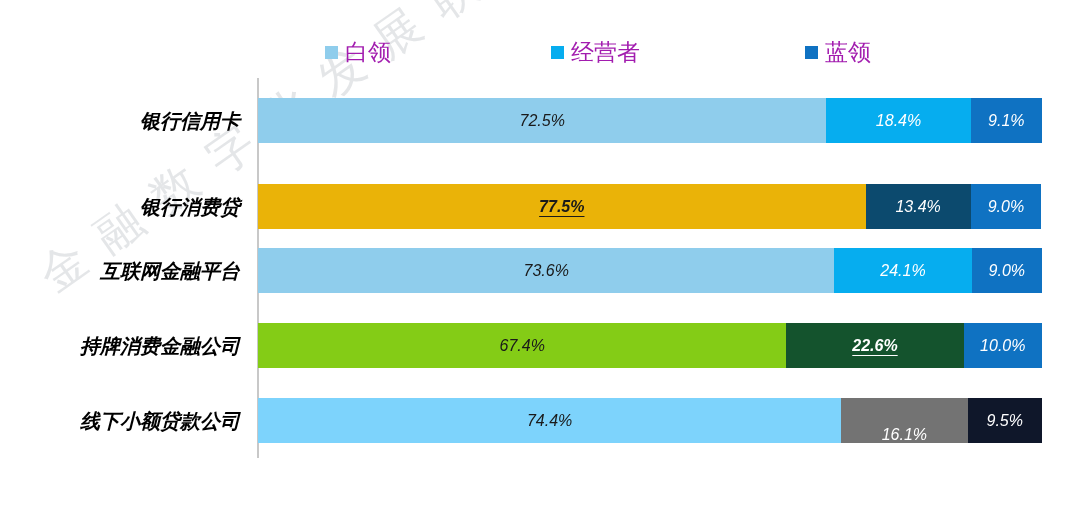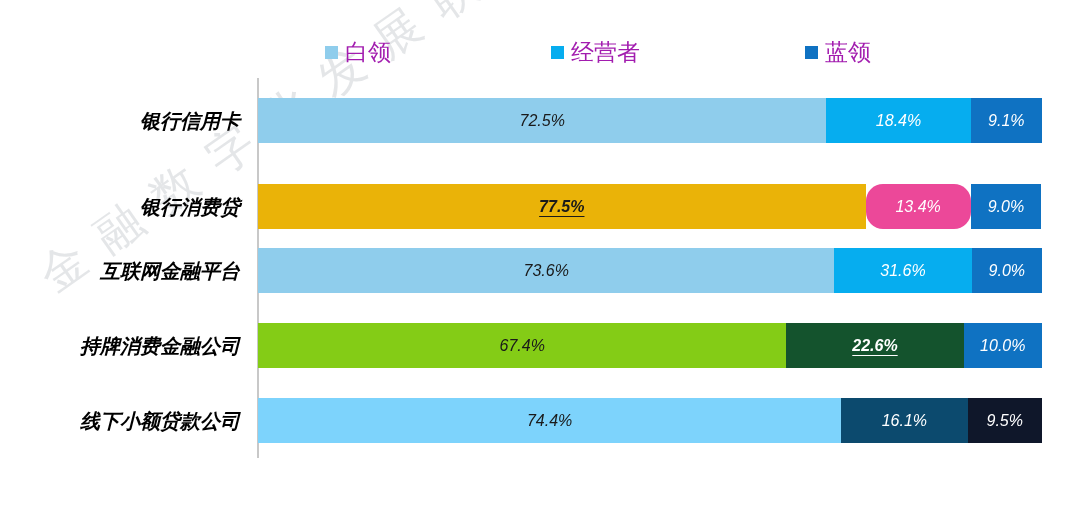--- a/index.html
+++ b/index.html
@@ -178,36 +178,36 @@
               <span class="seg-value">9.1%</span>
             </div>
           </div>
         </div>
         <div class="row" style="top: 106px;">
           <div class="row-label">银行消费贷</div>
           <div class="bar-track">
             <div class="seg s0" style="width: 77.5%; background: #eab308;">
               <span class="seg-value highlight">77.5%</span>
             </div>
-            <div class="seg s1" style="width: 13.4%; background: #ec4899; border-radius: 17px;">
+            <div class="seg s1" style="width: 13.4%; background: #0c4a6e;">
               <span class="seg-value">13.4%</span>
             </div>
             <div class="seg s2" style="width: 9%; background: rgb(15, 114, 194);">
               <span class="seg-value">9.0%</span>
             </div>
           </div>
         </div>
         <div class="row" style="top: 170px;">
           <div class="row-label">互联网金融平台</div>
           <div class="bar-track">
             <div class="seg s0" style="width: 73.6%; background: rgb(143, 205, 236);">
               <span class="seg-value">73.6%</span>
             </div>
             <div class="seg s1" style="width: 17.5%; background: rgb(6, 173, 239);">
-              <span class="seg-value">31.6%</span>
+              <span class="seg-value">24.1%</span>
             </div>
             <div class="seg s2" style="width: 9%; background: rgb(15, 114, 194);">
               <span class="seg-value">9.0%</span>
             </div>
           </div>
         </div>
         <div class="row" style="top: 245px;">
           <div class="row-label">持牌消费金融公司</div>
           <div class="bar-track">
             <div class="seg s0" style="width: 67.4%; background: #84cc16;">
@@ -220,21 +220,21 @@
               <span class="seg-value">10.0%</span>
             </div>
           </div>
         </div>
         <div class="row" style="top: 320px;">
           <div class="row-label">线下小额贷款公司</div>
           <div class="bar-track">
             <div class="seg s0" style="width: 74.4%; background: #7dd3fc;">
               <span class="seg-value">74.4%</span>
             </div>
-            <div class="seg s1" style="width: 16.1%; background: #0c4a6e;">
+            <div class="seg s1" style="width: 16.1%; background: #737373; align-items: flex-end;">
               <span class="seg-value">16.1%</span>
             </div>
             <div class="seg s2" style="width: 9.5%; background: #0f172a;">
               <span class="seg-value">9.5%</span>
             </div>
           </div>
         </div>
       </div>
   </div>
 

